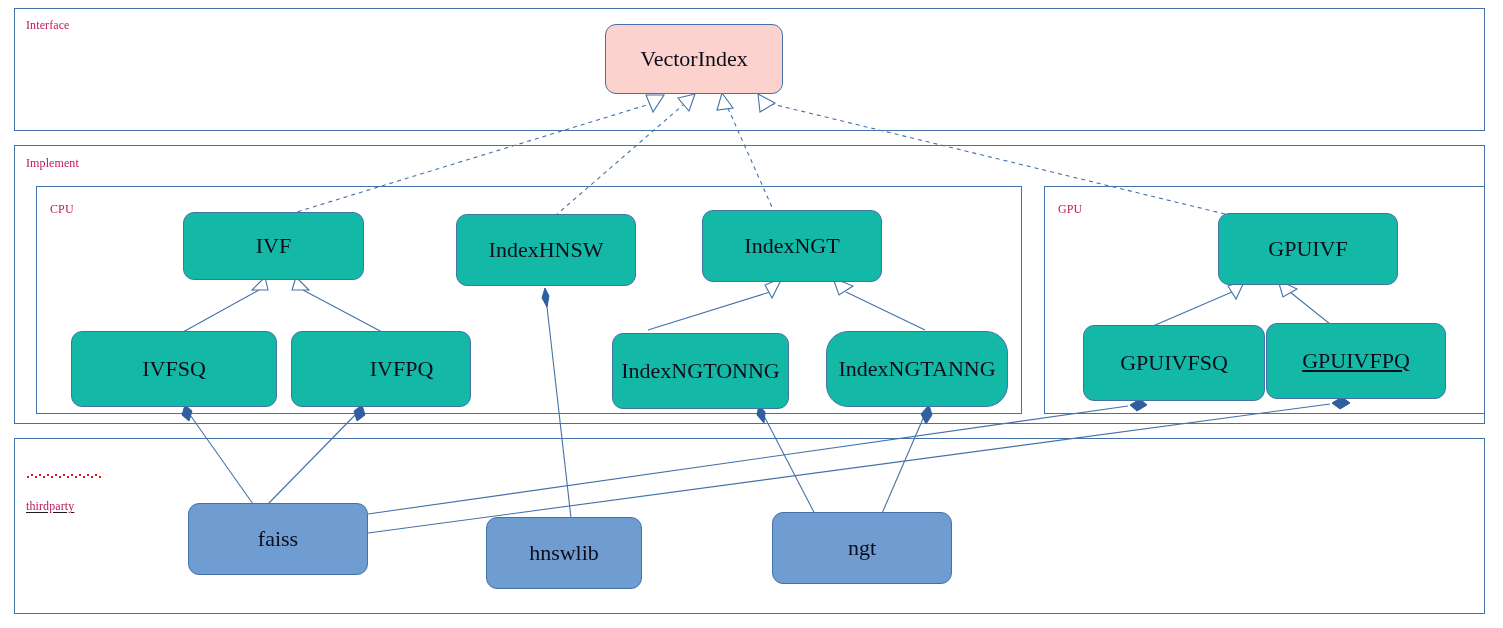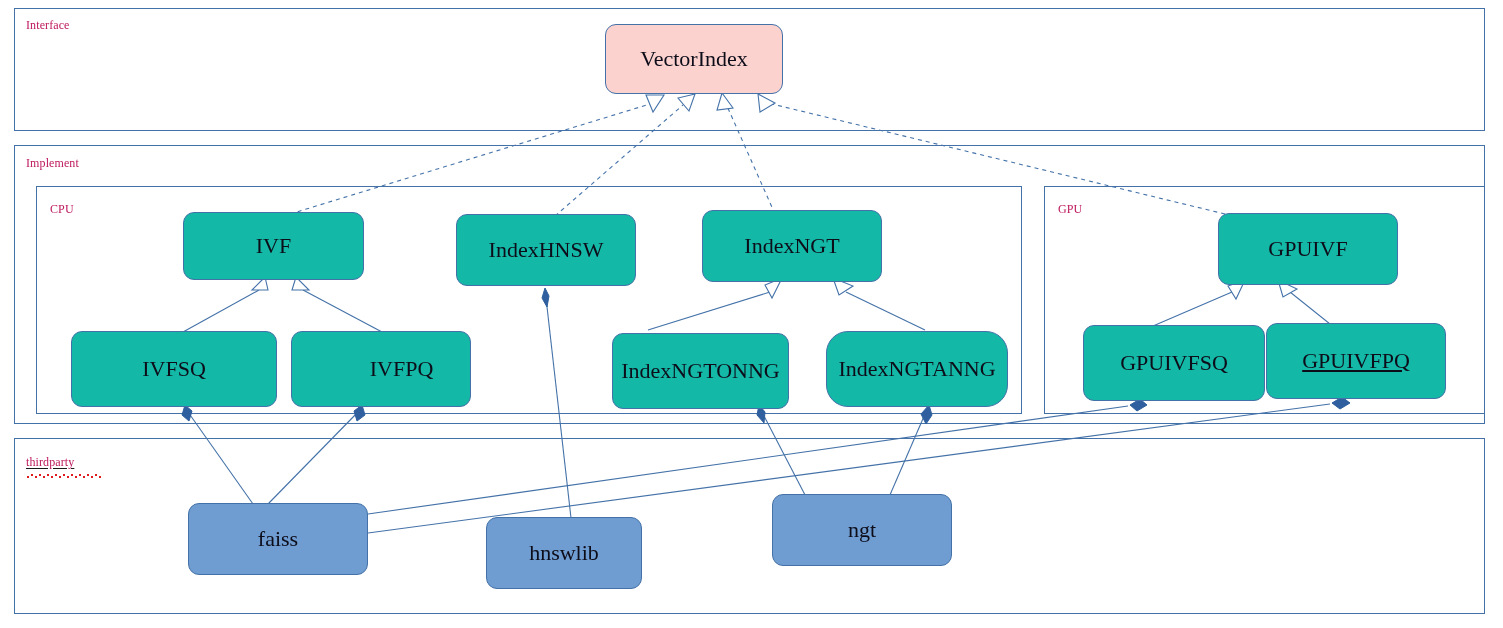--- a/index.html
+++ b/index.html
@@ -29,20 +29,21 @@
     font-family: Liberation Serif, serif;
     font-size: 12px;
     color: #be185d;
     white-space: nowrap;
     letter-spacing: 0.1px;
   }
   .pkg-label.spell {
     text-decoration: underline;
     text-decoration-color: #1a1a1a;
     text-underline-offset: 2px;
+    margin-top: 44px;
   }
   .spell-wave {
     position: absolute;
     height: 4px;
     background-image:
       radial-gradient(circle at 2px 3px, #e01b1b 1.2px, transparent 1.4px),
       radial-gradient(circle at 6px 1px, #e01b1b 1.2px, transparent 1.4px);
     background-size: 8px 4px;
     background-repeat: repeat-x;
   }
@@ -221,15 +222,15 @@
   <div class="node green" style="left:1218px; top:213px; width:180px; height:72px;">GPUIVF</div>
 
   <div class="node green" style="left:1063px; top:325px; width:182px; height:76px;margin-left:20px;">GPUIVFSQ</div>
 
   <div class="node green" style="left:1266px; top:323px; width:180px; height:76px;text-decoration:underline;">GPUIVFPQ</div>
 
   <div class="node blue" style="left:188px; top:503px; width:180px; height:72px;">faiss</div>
 
   <div class="node blue" style="left:486px; top:517px; width:156px; height:72px;">hnswlib</div>
 
-  <div class="node blue" style="left:772px; top:494px; width:180px; height:72px;">ngt</div>
+  <div class="node blue" style="left:772px; top:512px; width:180px; height:72px;">ngt</div>
 
 </div>
 
 </body></html>

